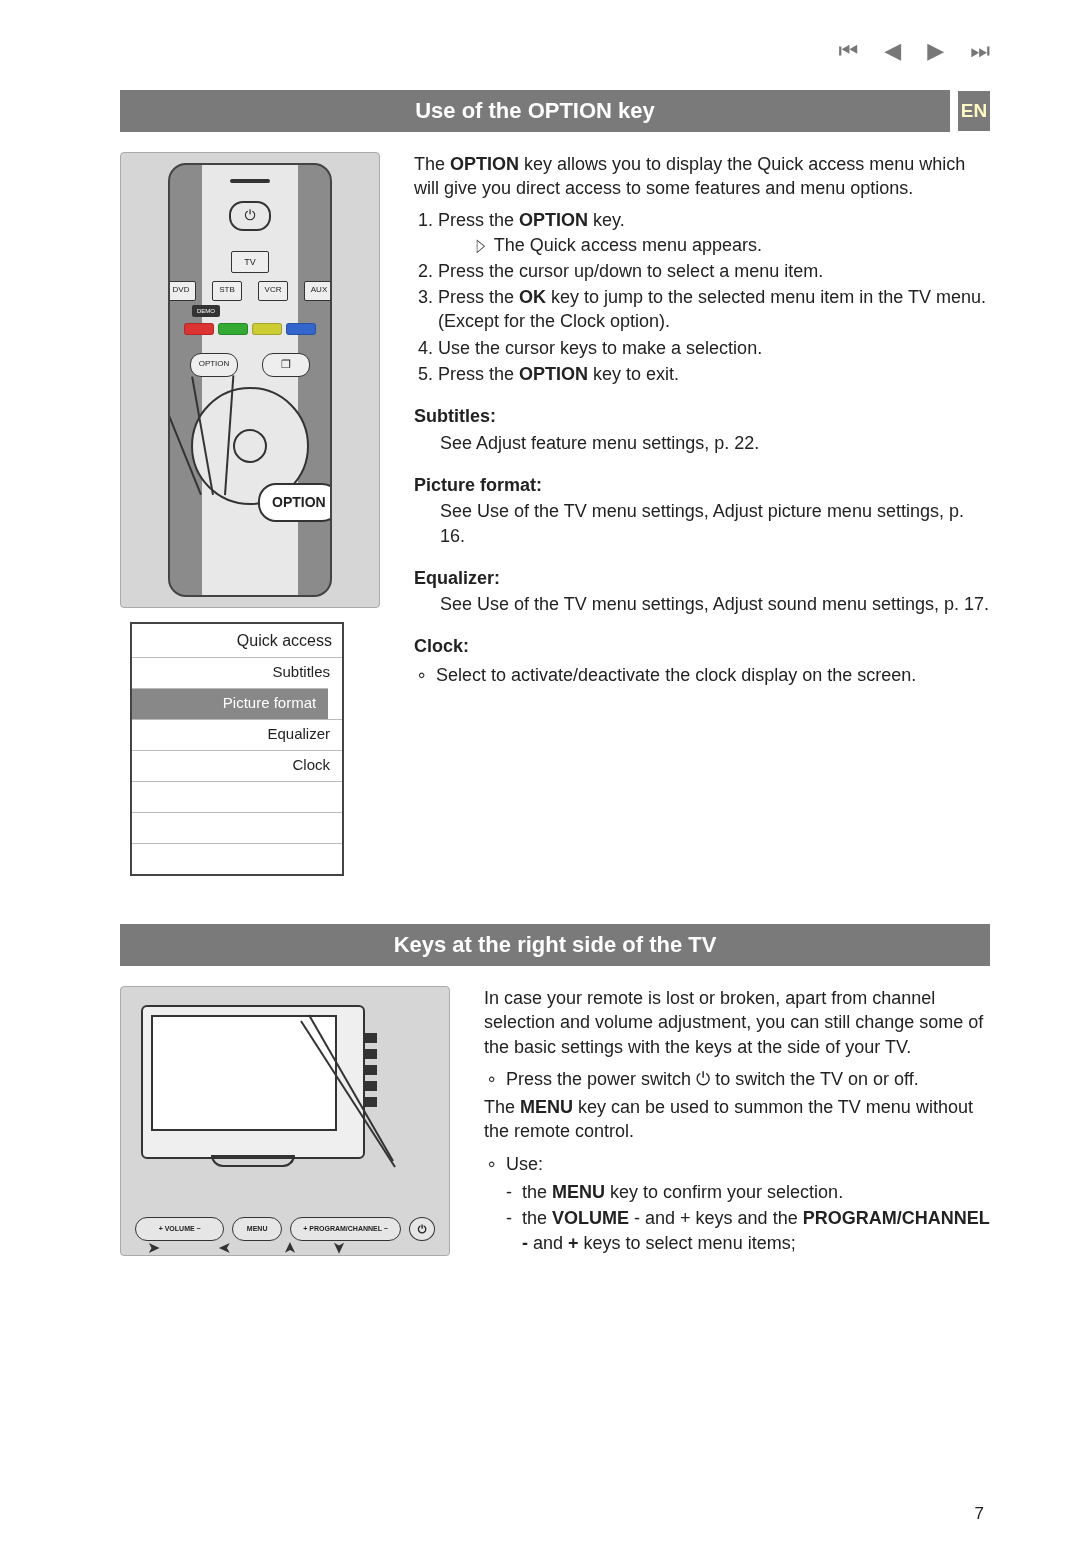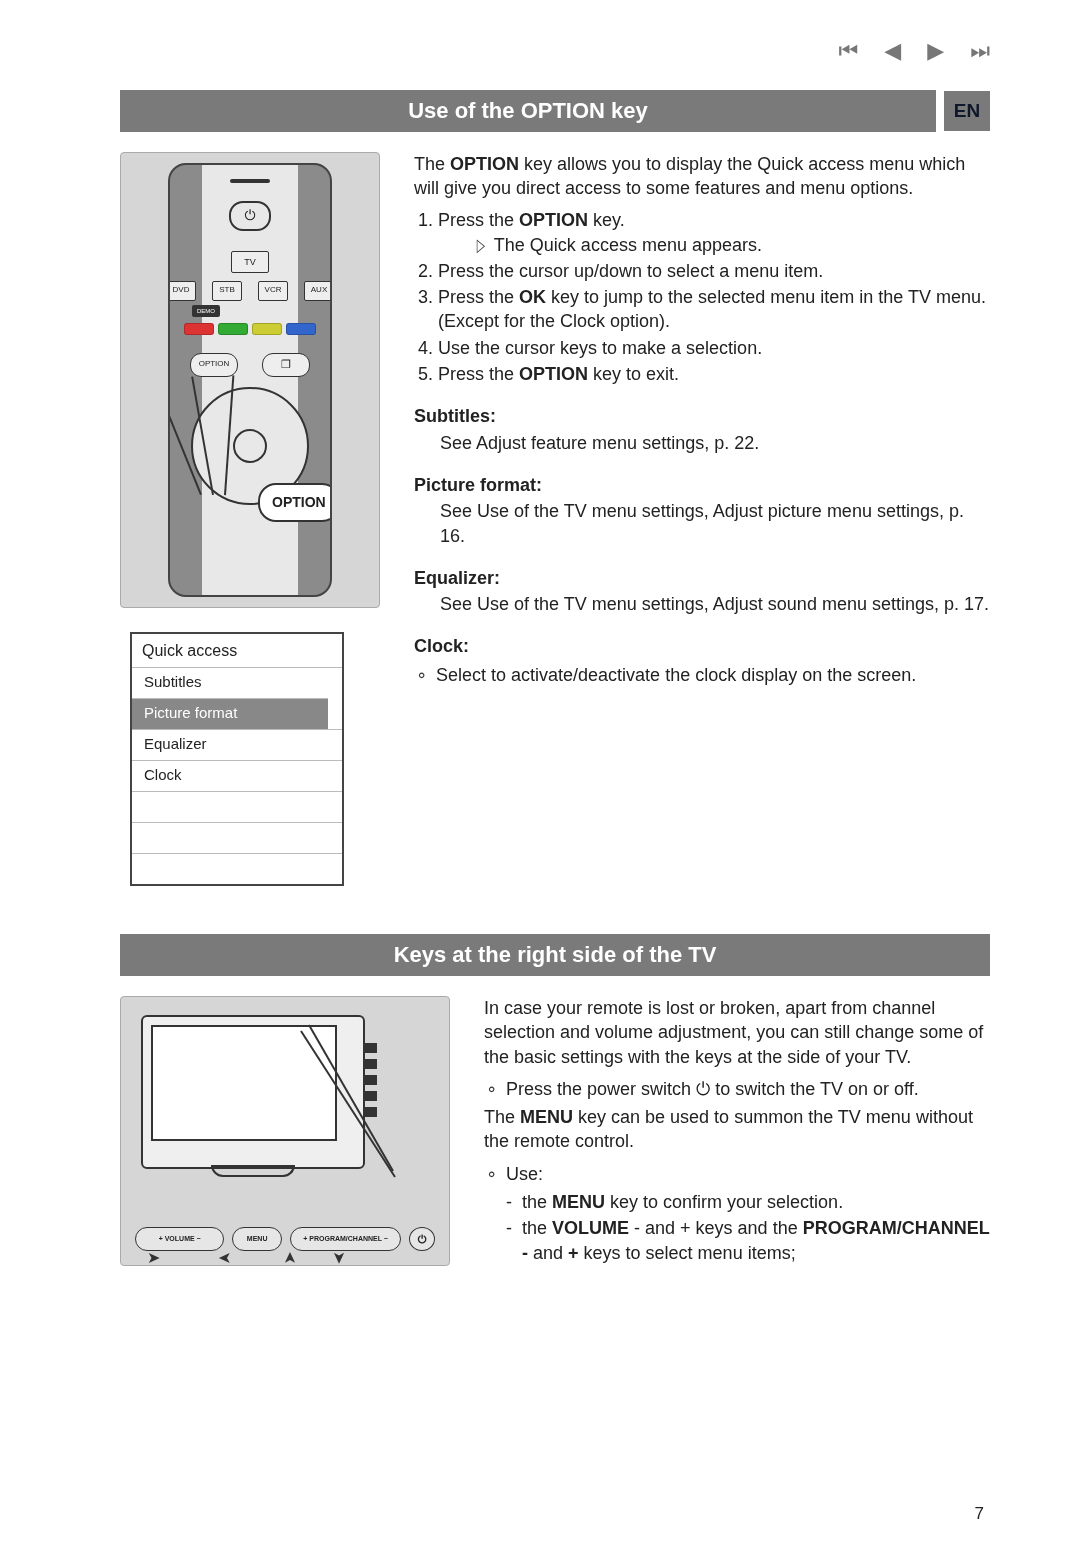--- a/index.html
+++ b/index.html
@@ -4,21 +4,21 @@
 <style>
   html,body{margin:0;padding:0;background:#fff;color:#222;font-family:"Gill Sans","Gill Sans MT","Segoe UI",Arial,sans-serif;font-size:18px;line-height:1.35;}
   .page{width:1080px;min-height:1560px;position:relative;padding:30px 90px 40px 120px;box-sizing:border-box;}
   
   .topnav{position:absolute;top:36px;right:90px;display:flex;gap:26px;align-items:center;}
   .topnav span{color:#777;font-size:22px;cursor:pointer;}
   
   .bar{display:flex;align-items:center;margin:60px 0 18px;}
   .bar .title{flex:1;background:#7a7a7a;color:#fff;font-weight:bold;text-align:center;padding:6px 0;font-size:22px;}
   .bar .langbox{margin-left:8px;}
-  .bar .lang{display:flex;align-items:center;justify-content:center;width:46px;height:40px;background:#7a7a7a;color:#0f172a;font-weight:bold;font-size:19px;}
+  .bar .lang{display:flex;align-items:center;justify-content:center;width:32px;height:40px;background:#7a7a7a;color:#fef9c3;font-weight:bold;font-size:19px;}
   
   .section{display:flex;gap:34px;margin-top:20px;}
   .section .figure{width:260px;flex:0 0 260px;}
   .section .body{flex:1;}
   .body p{margin:0 0 8px;}
   .body ol{margin:4px 0 10px 24px;padding:0;}
   .body li{margin:2px 0;}
   .sub{margin-left:36px;}
   .sub .tri{display:inline-block;transform:scaleX(.6);margin-right:6px;color:#333;}
   .h4{font-weight:bold;margin:18px 0 2px;}
@@ -45,21 +45,21 @@
   .txtlbl{position:absolute;top:188px;right:20px;width:46px;height:22px;border:1px solid #333;border-radius:11px;font-size:11px;display:flex;align-items:center;justify-content:center;background:#eee;}
   .dpad{position:absolute;top:222px;left:50%;transform:translateX(-50%);width:114px;height:114px;border:2px solid #333;border-radius:50%;background:#e8e8e8;}
   .dpad .ok{position:absolute;top:50%;left:50%;width:30px;height:30px;border:2px solid #333;border-radius:50%;transform:translate(-50%,-50%);}
   .callout-bubble{position:absolute;top:318px;left:88px;background:#fff;border:2px solid #333;border-radius:18px;padding:8px 12px;font-weight:bold;font-size:14px;z-index:3;}
   .callout-lines{position:absolute;top:210px;left:30px;width:60px;height:120px;pointer-events:none;}
   .callout-lines .l{position:absolute;border-left:2px solid #333;height:120px;}
   .callout-lines .la{left:0;transform:rotate(-22deg);transform-origin:bottom left;}
   .callout-lines .lb{left:12px;transform:rotate(-10deg);transform-origin:bottom left;}
   .callout-lines .lc{left:24px;transform:rotate(4deg);transform-origin:bottom left;}
   
-  .menu{width:210px;border:2px solid #444;margin:24px 0 0 10px;}
+  .menu{width:210px;border:2px solid #444;margin:14px 0 0 10px;text-align:right;}
   .menu .mtitle{padding:6px 10px;font-size:16px;}
   .menu .row{padding:4px 12px;font-size:15px;border-top:1px solid #bbb;min-height:22px;}
   .menu .sel{background:#888;color:#fff;width:82%;}
   
   .fig3{width:330px;height:270px;background:#d6d6d6;border:1px solid #aaa;border-radius:4px;padding:18px 14px 10px;box-sizing:border-box;position:relative;}
   .tvbox{position:relative;width:220px;height:150px;border:2px solid #333;border-radius:6px;background:#efefef;margin-left:6px;}
   .screen{position:absolute;top:8px;left:8px;right:26px;bottom:26px;border:2px solid #333;background:#fff;}
   .stand{position:absolute;bottom:-10px;left:50%;transform:translateX(-50%);width:80px;height:8px;border:2px solid #333;border-radius:0 0 40px 40px;}
   .sidekeys{position:absolute;right:-16px;top:20px;width:16px;height:110px;}
   .sidekeys span{display:block;width:10px;height:8px;margin:6px auto;background:#333;border:1px solid #333;}

